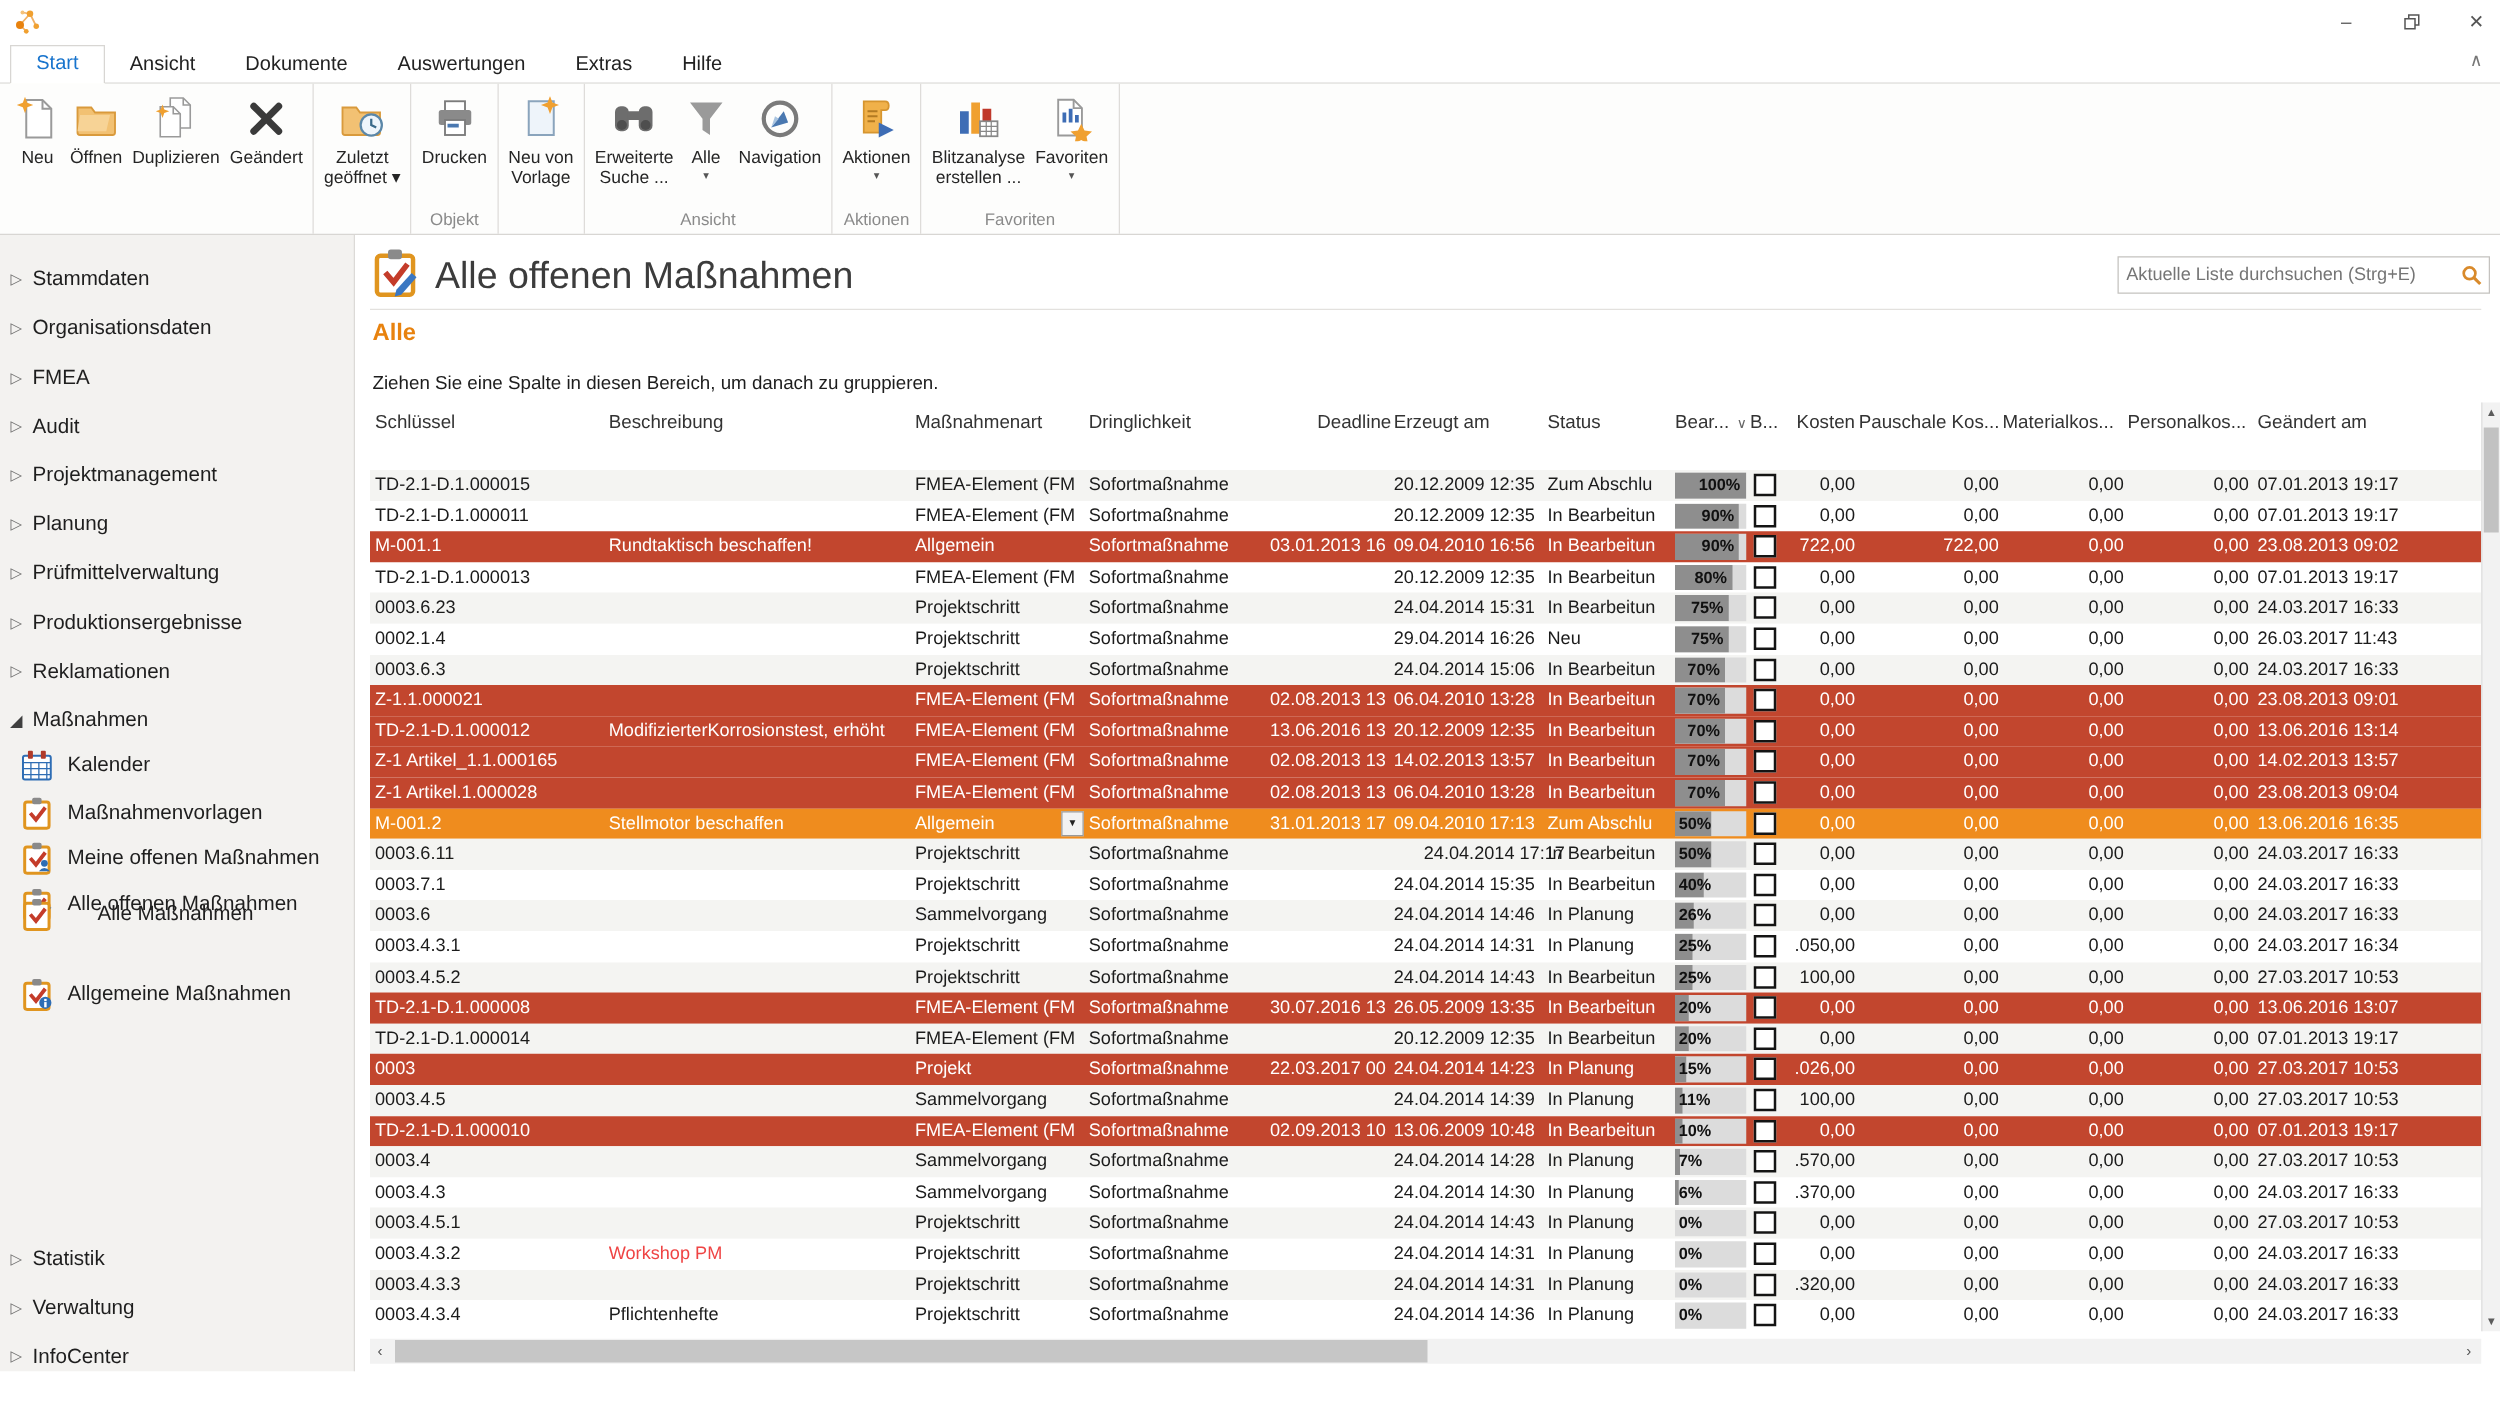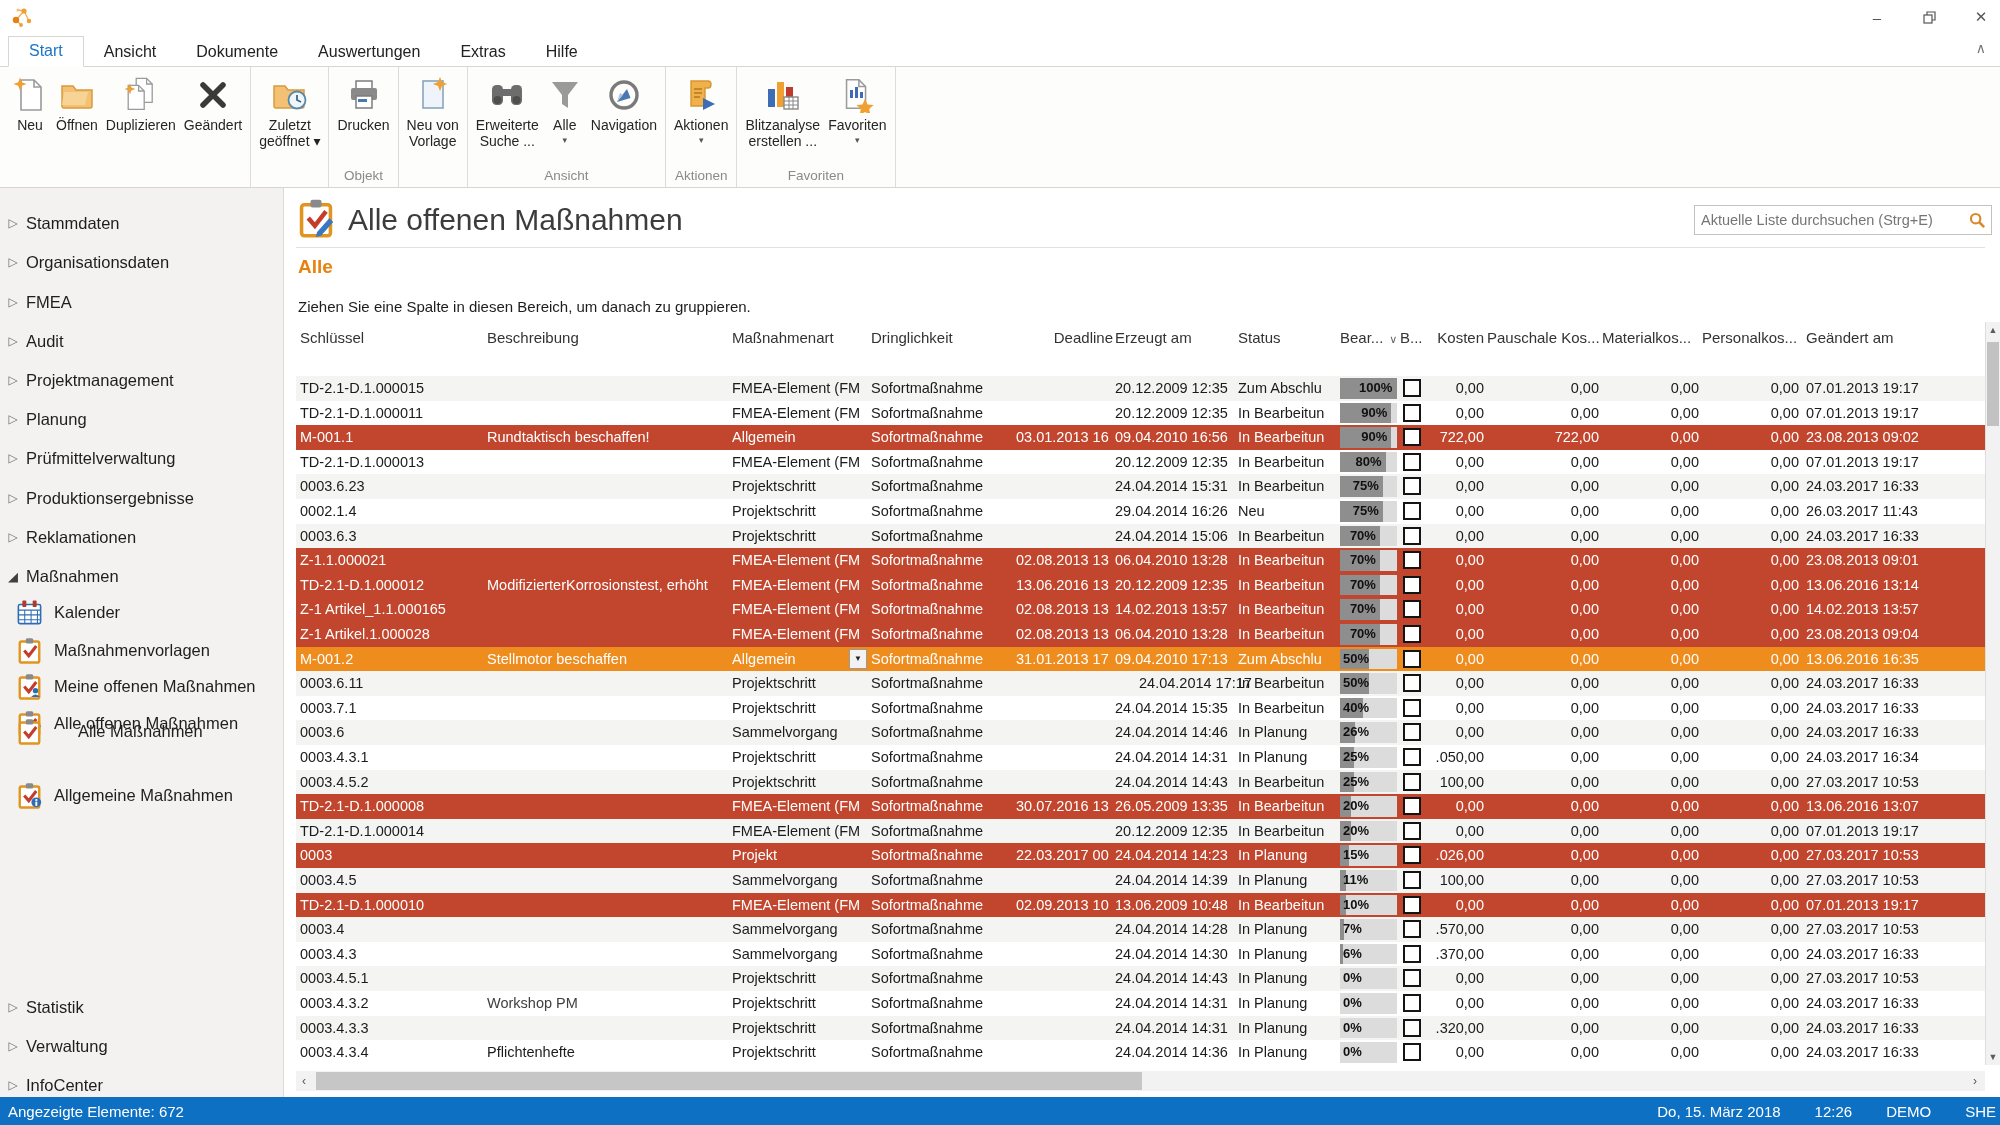--- a/index.html
+++ b/index.html
@@ -918,21 +918,21 @@
           </div>
           <div class="cbox" style="left: 1107px; top: 3px;"></div>
           <div class="td" style="left: 1131px; width: 57px; line-height: 24.6px; height: 24.6px; color: rgb(27, 27, 27); text-align: right;">0,00</div>
           <div class="td" style="left: 1191px; width: 112px; line-height: 24.6px; height: 24.6px; color: rgb(27, 27, 27); text-align: right;">0,00</div>
           <div class="td" style="left: 1306px; width: 97px; line-height: 24.6px; height: 24.6px; color: rgb(27, 27, 27); text-align: right;">0,00</div>
           <div class="td" style="left: 1406px; width: 97px; line-height: 24.6px; height: 24.6px; color: rgb(27, 27, 27); text-align: right;">0,00</div>
           <div class="td" style="left: 1510px; width: 122px; line-height: 24.6px; height: 24.6px; color: rgb(27, 27, 27);">27.03.2017 10:53</div>
         </div>
         <div class="trow" style="top: 669px; height: 24.6px; left: 12px; background: rgb(255, 255, 255);">
           <div class="td" style="left: 4px; width: 184px; line-height: 24.6px; height: 24.6px; color: rgb(27, 27, 27);">0003.4.3.2</div>
-          <div class="td" style="left: 191px; width: 242px; line-height: 24.6px; height: 24.6px; color: #404040;">Workshop PM</div>
+          <div class="td" style="left: 191px; width: 242px; line-height: 24.6px; height: 24.6px; color: #ef4444;">Workshop PM</div>
           <div class="td" style="left: 436px; width: 137px; line-height: 24.6px; height: 24.6px; color: rgb(27, 27, 27);">Projektschritt</div>
           <div class="td" style="left: 575px; width: 144px; line-height: 24.6px; height: 24.6px; color: rgb(27, 27, 27);">Sofortmaßnahme</div>
           <div class="td" style="left: 720px; width: 97px; line-height: 24.6px; height: 24.6px; color: rgb(27, 27, 27);"></div>
           <div class="td" style="left: 819px; width: 121px; line-height: 24.6px; height: 24.6px; color: rgb(27, 27, 27);">24.04.2014 14:31</div>
           <div class="td" style="left: 942px; width: 100px; line-height: 24.6px; height: 24.6px; color: rgb(27, 27, 27);">In Planung</div>
           <div class="pbar" style="left: 1044px; width: 57px; top: 2px; bottom: 2px;">
             <div class="pfill" style="width: 0%;"></div>
             <span class="plabel" style="left: 3px;">0%</span>
           </div>
           <div class="cbox" style="left: 1107px; top: 3px;"></div>
@@ -987,22 +987,13 @@
       <div class="vthumb" style="top:20px;height:84px;"></div>
       <span class="sarr" style="bottom:3px">▼</span>
     </div>
     <div class="hsb">
       <span class="sarr" style="left:0">‹</span>
       <div class="hthumb" style="left:20px;width:826px;"></div>
       <span class="sarr" style="right:2px">›</span>
     </div>
   </div>
 
-  <div class="statusbar" id="statusbar" style="background: rgb(14, 112, 194);">
-    <span class="left">Angezeigte Elemente: 672</span>
-    <span class="right">
-      <span>Do, 15. März 2018</span>
-      <span>12:26</span>
-      <span>DEMO</span>
-      <span>SHE</span>
-    </span>
-  </div>
 </div>
 
 </body></html>

